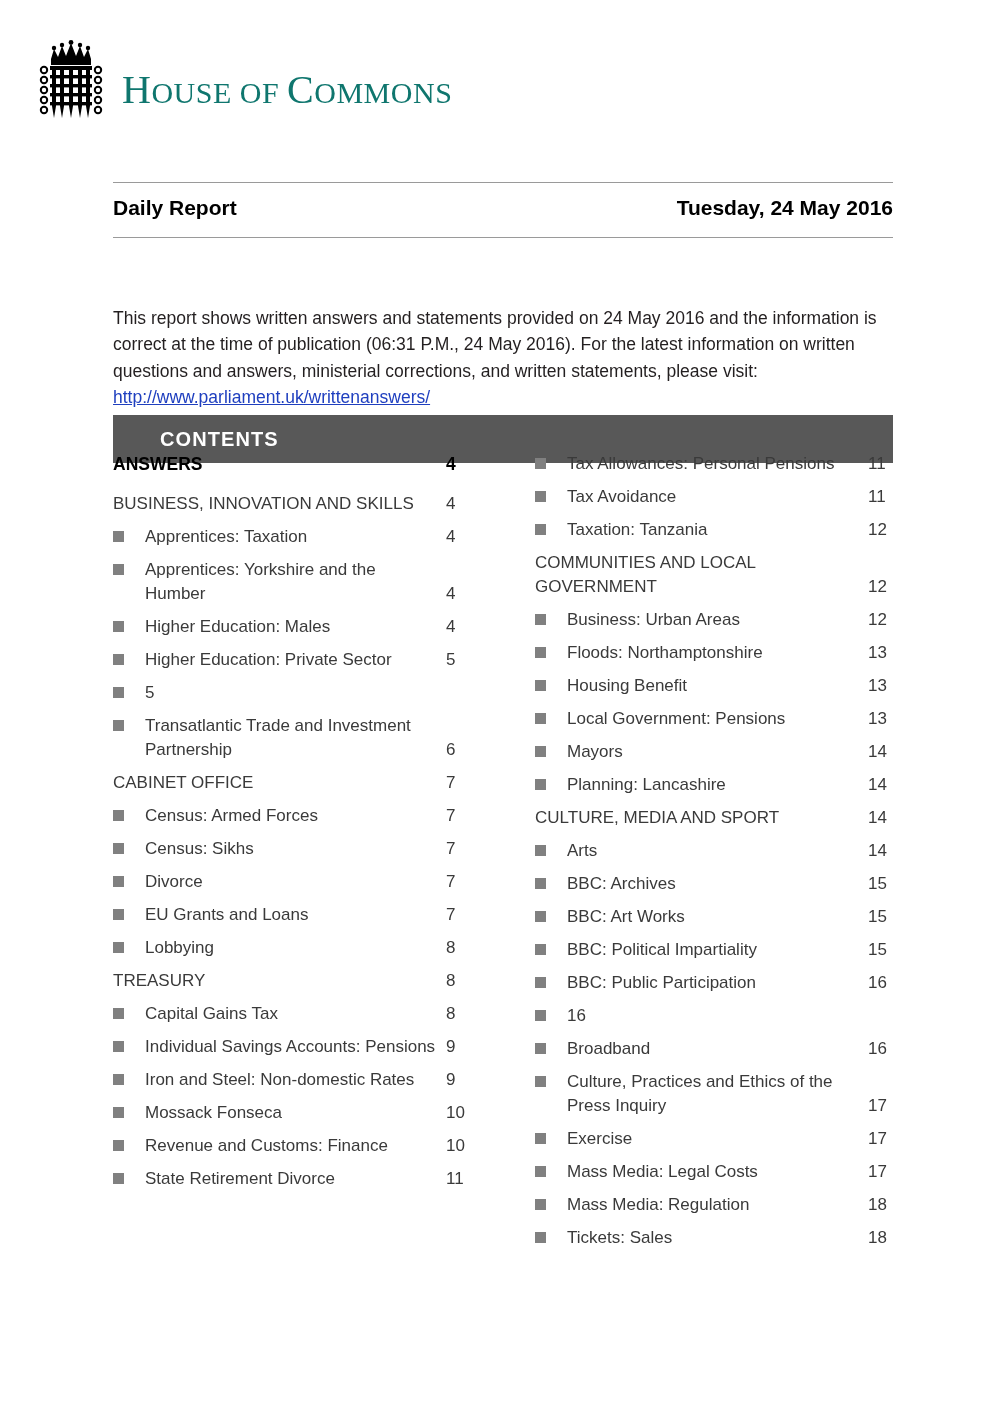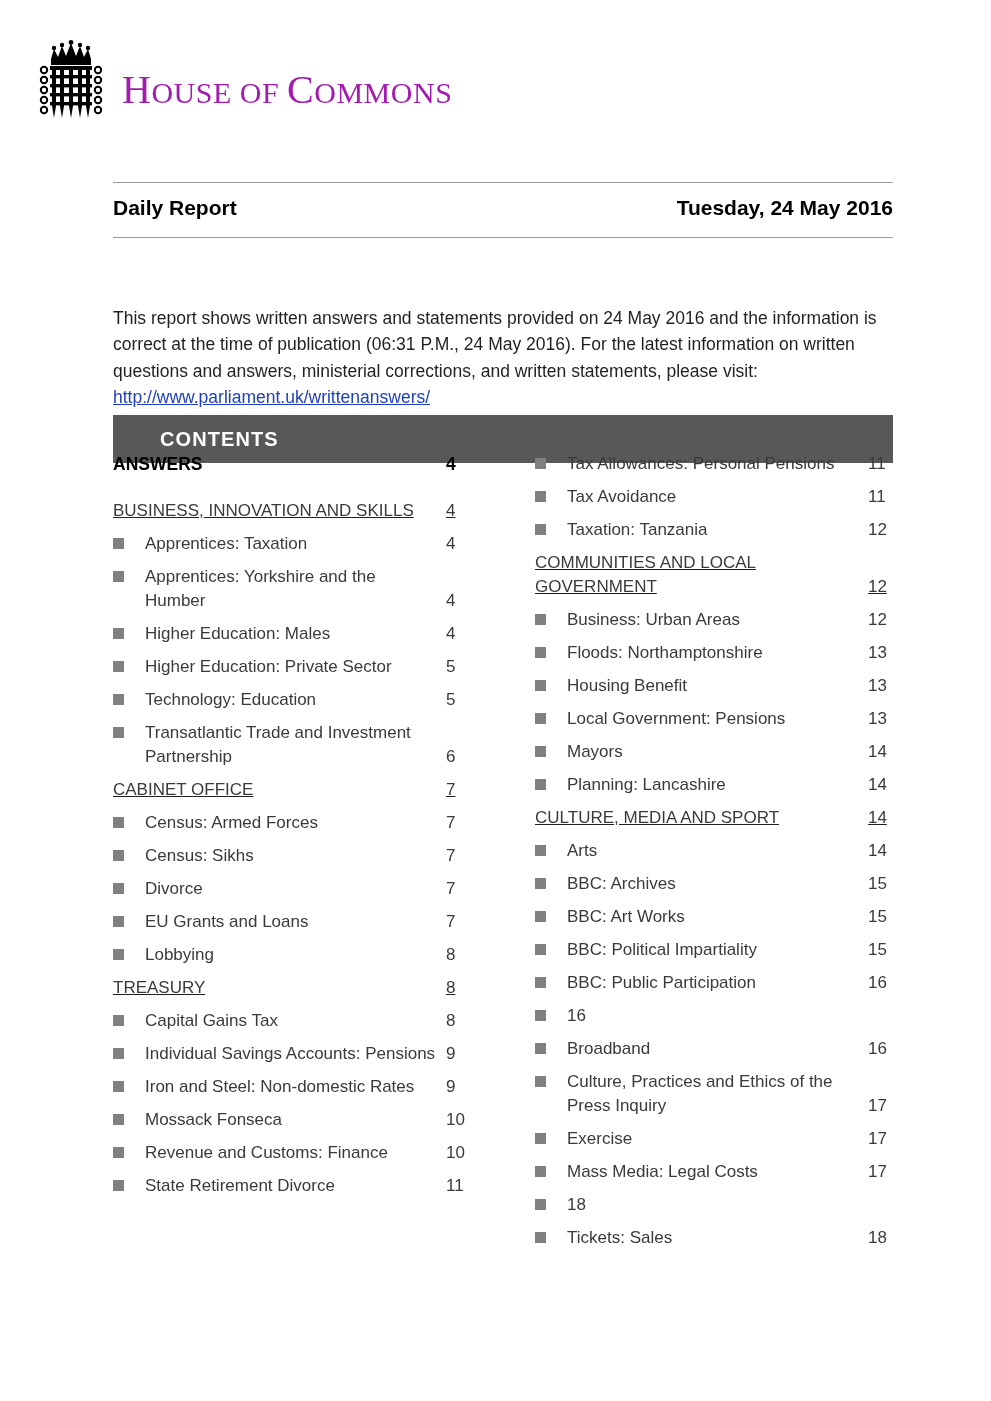--- a/index.html
+++ b/index.html
@@ -30,21 +30,21 @@
     width: 66px;
     height: 96px;
     flex: 0 0 auto;
   }
   .wordmark {
     margin-left: 18px;
     font-family: "Liberation Serif", serif;
     font-size: 40px;
     line-height: 1;
     letter-spacing: 0.5px;
-    color: #a21caf;
+    color: #0f766e;
     white-space: nowrap;
     position: relative;
     top: 2px;
     text-align: right;
   }
   .wordmark .sc { font-size: 30px; }
 
   
   .rule {
     position: absolute;
@@ -153,31 +153,31 @@
   .toc-row .page.bottom {
     align-self: flex-end;
   }
 
   
   .toc-row.heading .bullet-cell { width: 0; }
   .toc-row.heading .label,
   .toc-row.heading .page {
     color: #3a3a3a;
   }
-  .toc-row.heading { margin-bottom: 9px; text-decoration: underline; }
+  .toc-row.heading { margin-bottom: 9px; }
 
   
   .toc-row.answers .bullet-cell { width: 0; }
   .toc-row.answers .label,
   .toc-row.answers .page {
     font-weight: bold;
     color: #000000;
     font-size: 17.5px;
   }
-  .toc-row.answers { margin-bottom: 23px; }
+  .toc-row.answers { margin-bottom: 16px; }
 </style>
 </head>
 <body>
 
 <div class="masthead">
   <svg class="portcullis" viewBox="0 0 66 96">
     <g fill="#000000">
 
       <path d="M13 19 h40 v6 h-40 z"></path>
 
@@ -273,21 +273,20 @@
         <div class="bullet-cell">
           <span class="bullet" style="background: rgb(128, 128, 128);"></span>
         </div>
         <div class="label">Higher Education: Private Sector</div>
         <div class="page bottom">5</div>
       </div>
       <div class="toc-row entry">
         <div class="bullet-cell">
           <span class="bullet" style="background: rgb(128, 128, 128);"></span>
         </div>
-        <div class="label">Technology: Education</div>
         <div class="page bottom">5</div>
       </div>
       <div class="toc-row entry">
         <div class="bullet-cell">
           <span class="bullet" style="background: rgb(128, 128, 128);"></span>
         </div>
         <div class="label">Transatlantic Trade and Investment Partnership</div>
         <div class="page bottom">6</div>
       </div>
       <div class="toc-row heading">
@@ -518,20 +517,21 @@
         <div class="bullet-cell">
           <span class="bullet" style="background: rgb(128, 128, 128);"></span>
         </div>
         <div class="label">Mass Media: Legal Costs</div>
         <div class="page bottom">17</div>
       </div>
       <div class="toc-row entry">
         <div class="bullet-cell">
           <span class="bullet" style="background: rgb(128, 128, 128);"></span>
         </div>
+        <div class="label">Mass Media: Regulation</div>
         <div class="page bottom">18</div>
       </div>
       <div class="toc-row entry">
         <div class="bullet-cell">
           <span class="bullet" style="background: rgb(128, 128, 128);"></span>
         </div>
         <div class="label">Tickets: Sales</div>
         <div class="page bottom">18</div>
       </div>
     </div>

